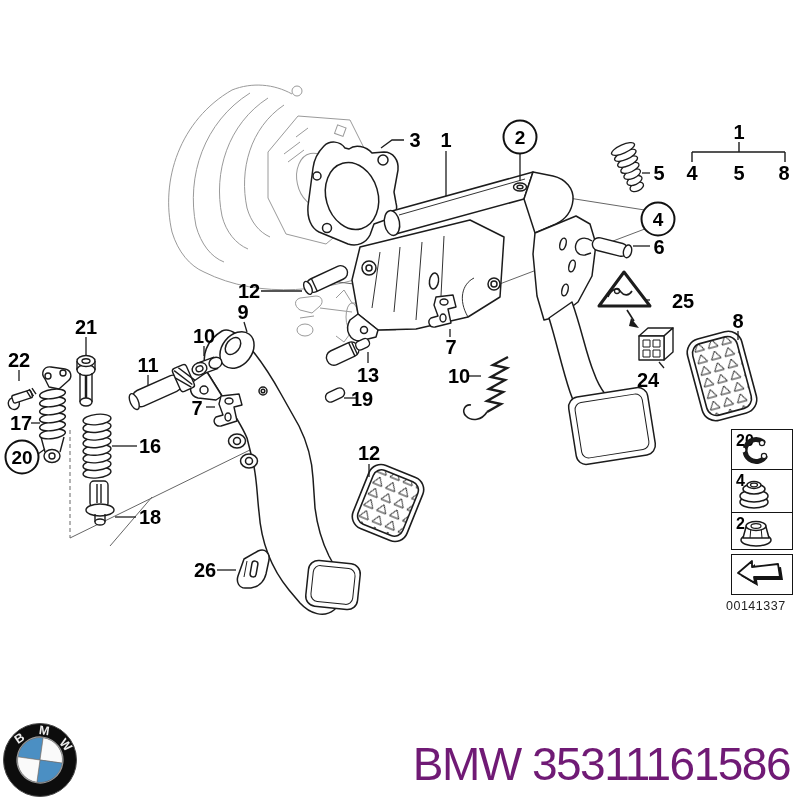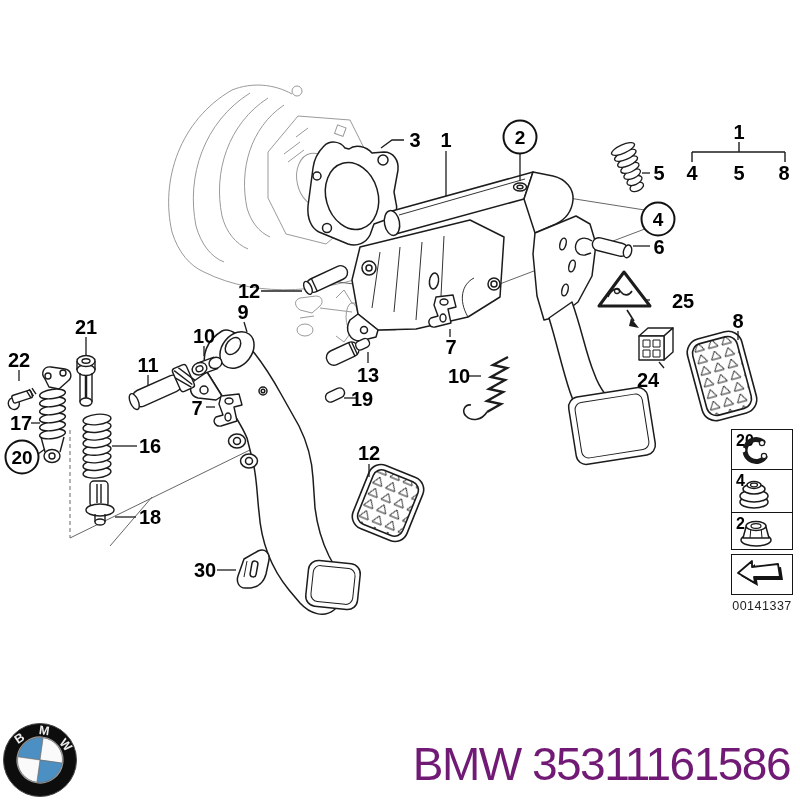--- a/index.html
+++ b/index.html
@@ -12,21 +12,21 @@
   .callout.circled{width:31px;height:31px;border:2px solid #111;border-radius:50%;
            background:#fff;display:flex;align-items:center;justify-content:center;font-size:19px;}
   .legend{position:absolute;left:731px;top:429px;width:62px;}
   .cell{box-sizing:border-box;border:1.6px solid #151515;background:#fff;margin-top:-1.6px;
         position:relative;}
   .cell:first-child{margin-top:0;}
   .lg-num{position:absolute;left:4px;top:2px;font-weight:bold;font-size:16px;color:#000;}
   .cell svg{position:absolute;}
   .arrowbox{box-sizing:border-box;border:1.6px solid #151515;background:#fff;height:41px;
         margin-top:4px;position:relative;}
-  .code{position:absolute;left:726px;top:599px;width:72px;text-align:center;font-size:12.5px;
+  .code{position:absolute;left:726px;top:599px;width:72px;font-size:12.5px;
         letter-spacing:.5px;color:#222;}
   .footer-logo{position:absolute;left:2px;top:722px;width:76px;height:76px;}
   .brand-caption{position:absolute;right:10px;top:737px;font-size:46px;letter-spacing:-1.5px;
         color:#701a75;white-space:nowrap;}
 </style>
 </head>
 <body>
 
 <div class="stage">
 
@@ -325,21 +325,21 @@
       <div class="callout" style="left: 451px; top: 347px;">7</div>
       <div class="callout" style="left: 368px; top: 375px;">13</div>
       <div class="callout" style="left: 459px; top: 376px;">10</div>
       <div class="callout" style="left: 362px; top: 399px;">19</div>
       <div class="callout" style="left: 197px; top: 408px;">7</div>
       <div class="callout" style="left: 21px; top: 423px; text-align: center;">17</div>
       <div class="callout" style="left: 150px; top: 446px;">16</div>
       <div class="callout circled" style="left: 22px; top: 457px;">20</div>
       <div class="callout" style="left: 369px; top: 453px;">12</div>
       <div class="callout" style="left: 150px; top: 517px;">18</div>
-      <div class="callout" style="left: 205px; top: 570px;">30</div>
+      <div class="callout" style="left: 205px; top: 570px;">26</div>
     </div>
 <div class="layer" id="bracket-labels">
       <div class="callout" style="left: 739px; top: 132px;">1</div>
       <div class="callout" style="left: 692px; top: 173px;">4</div>
       <div class="callout" style="left: 739px; top: 173px;">5</div>
       <div class="callout" style="left: 784px; top: 173px;">8</div>
     </div>
 
 <div class="legend">
   <div class="cell" style="height:42px">

